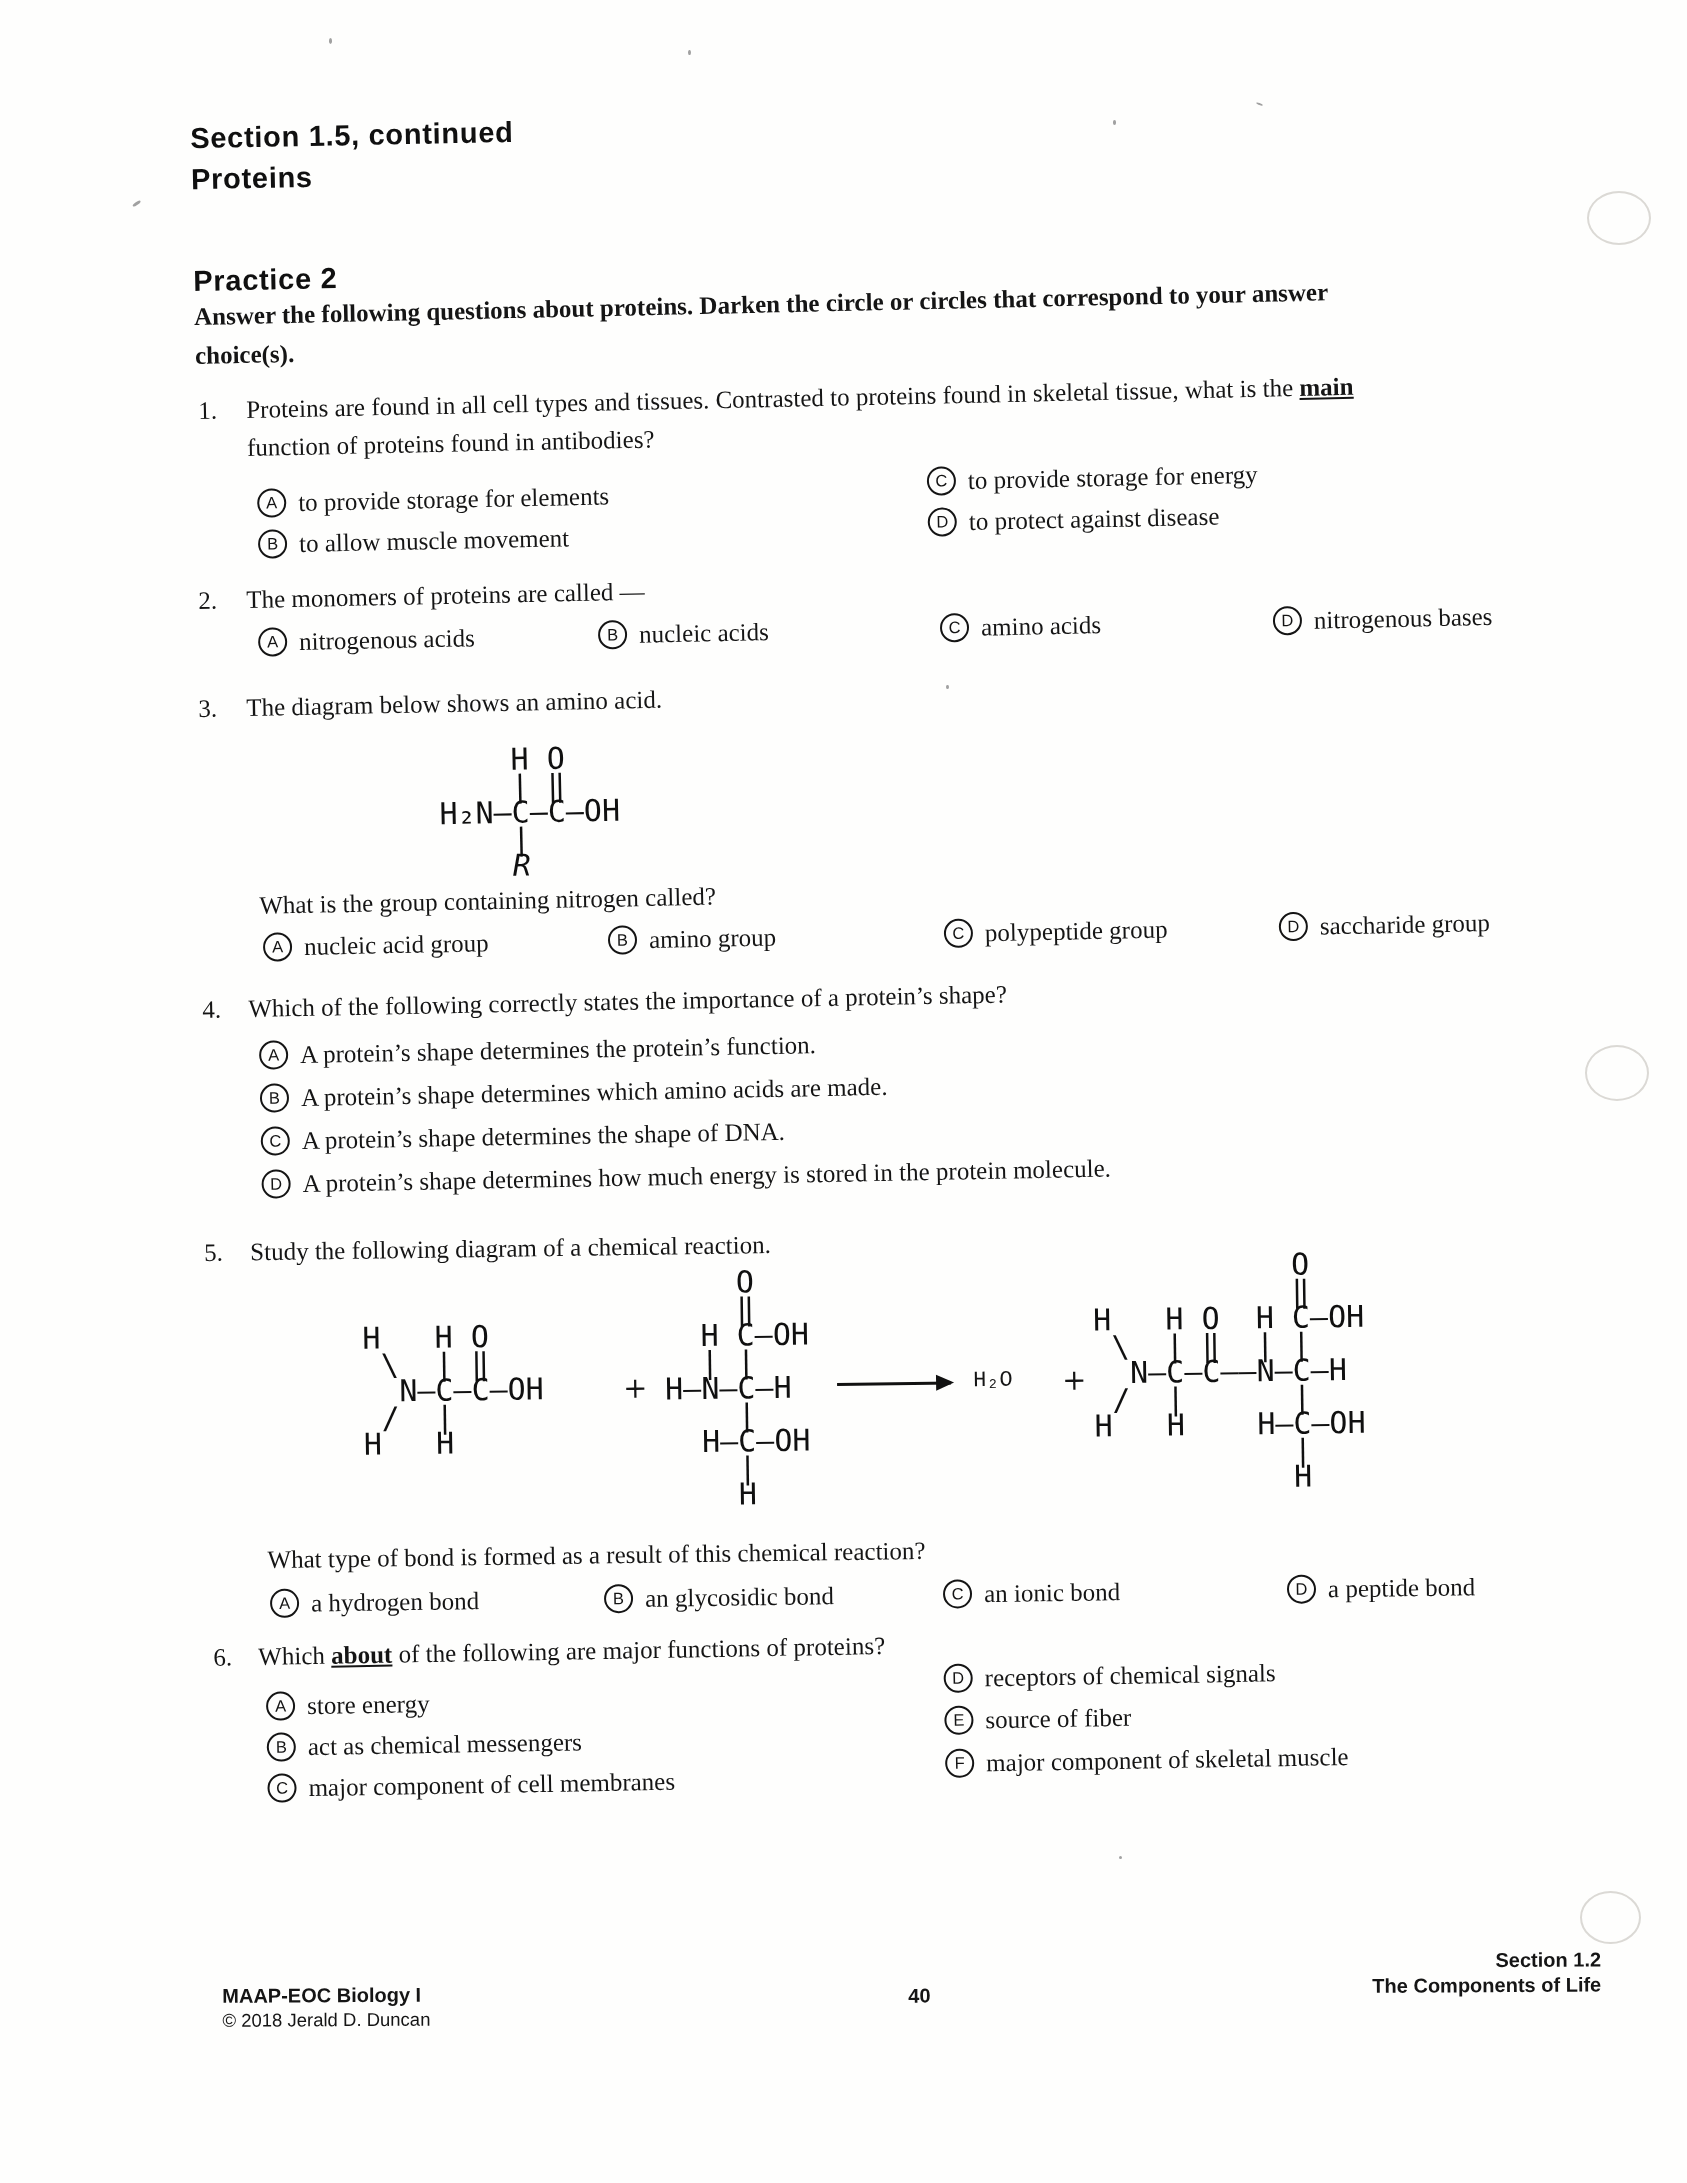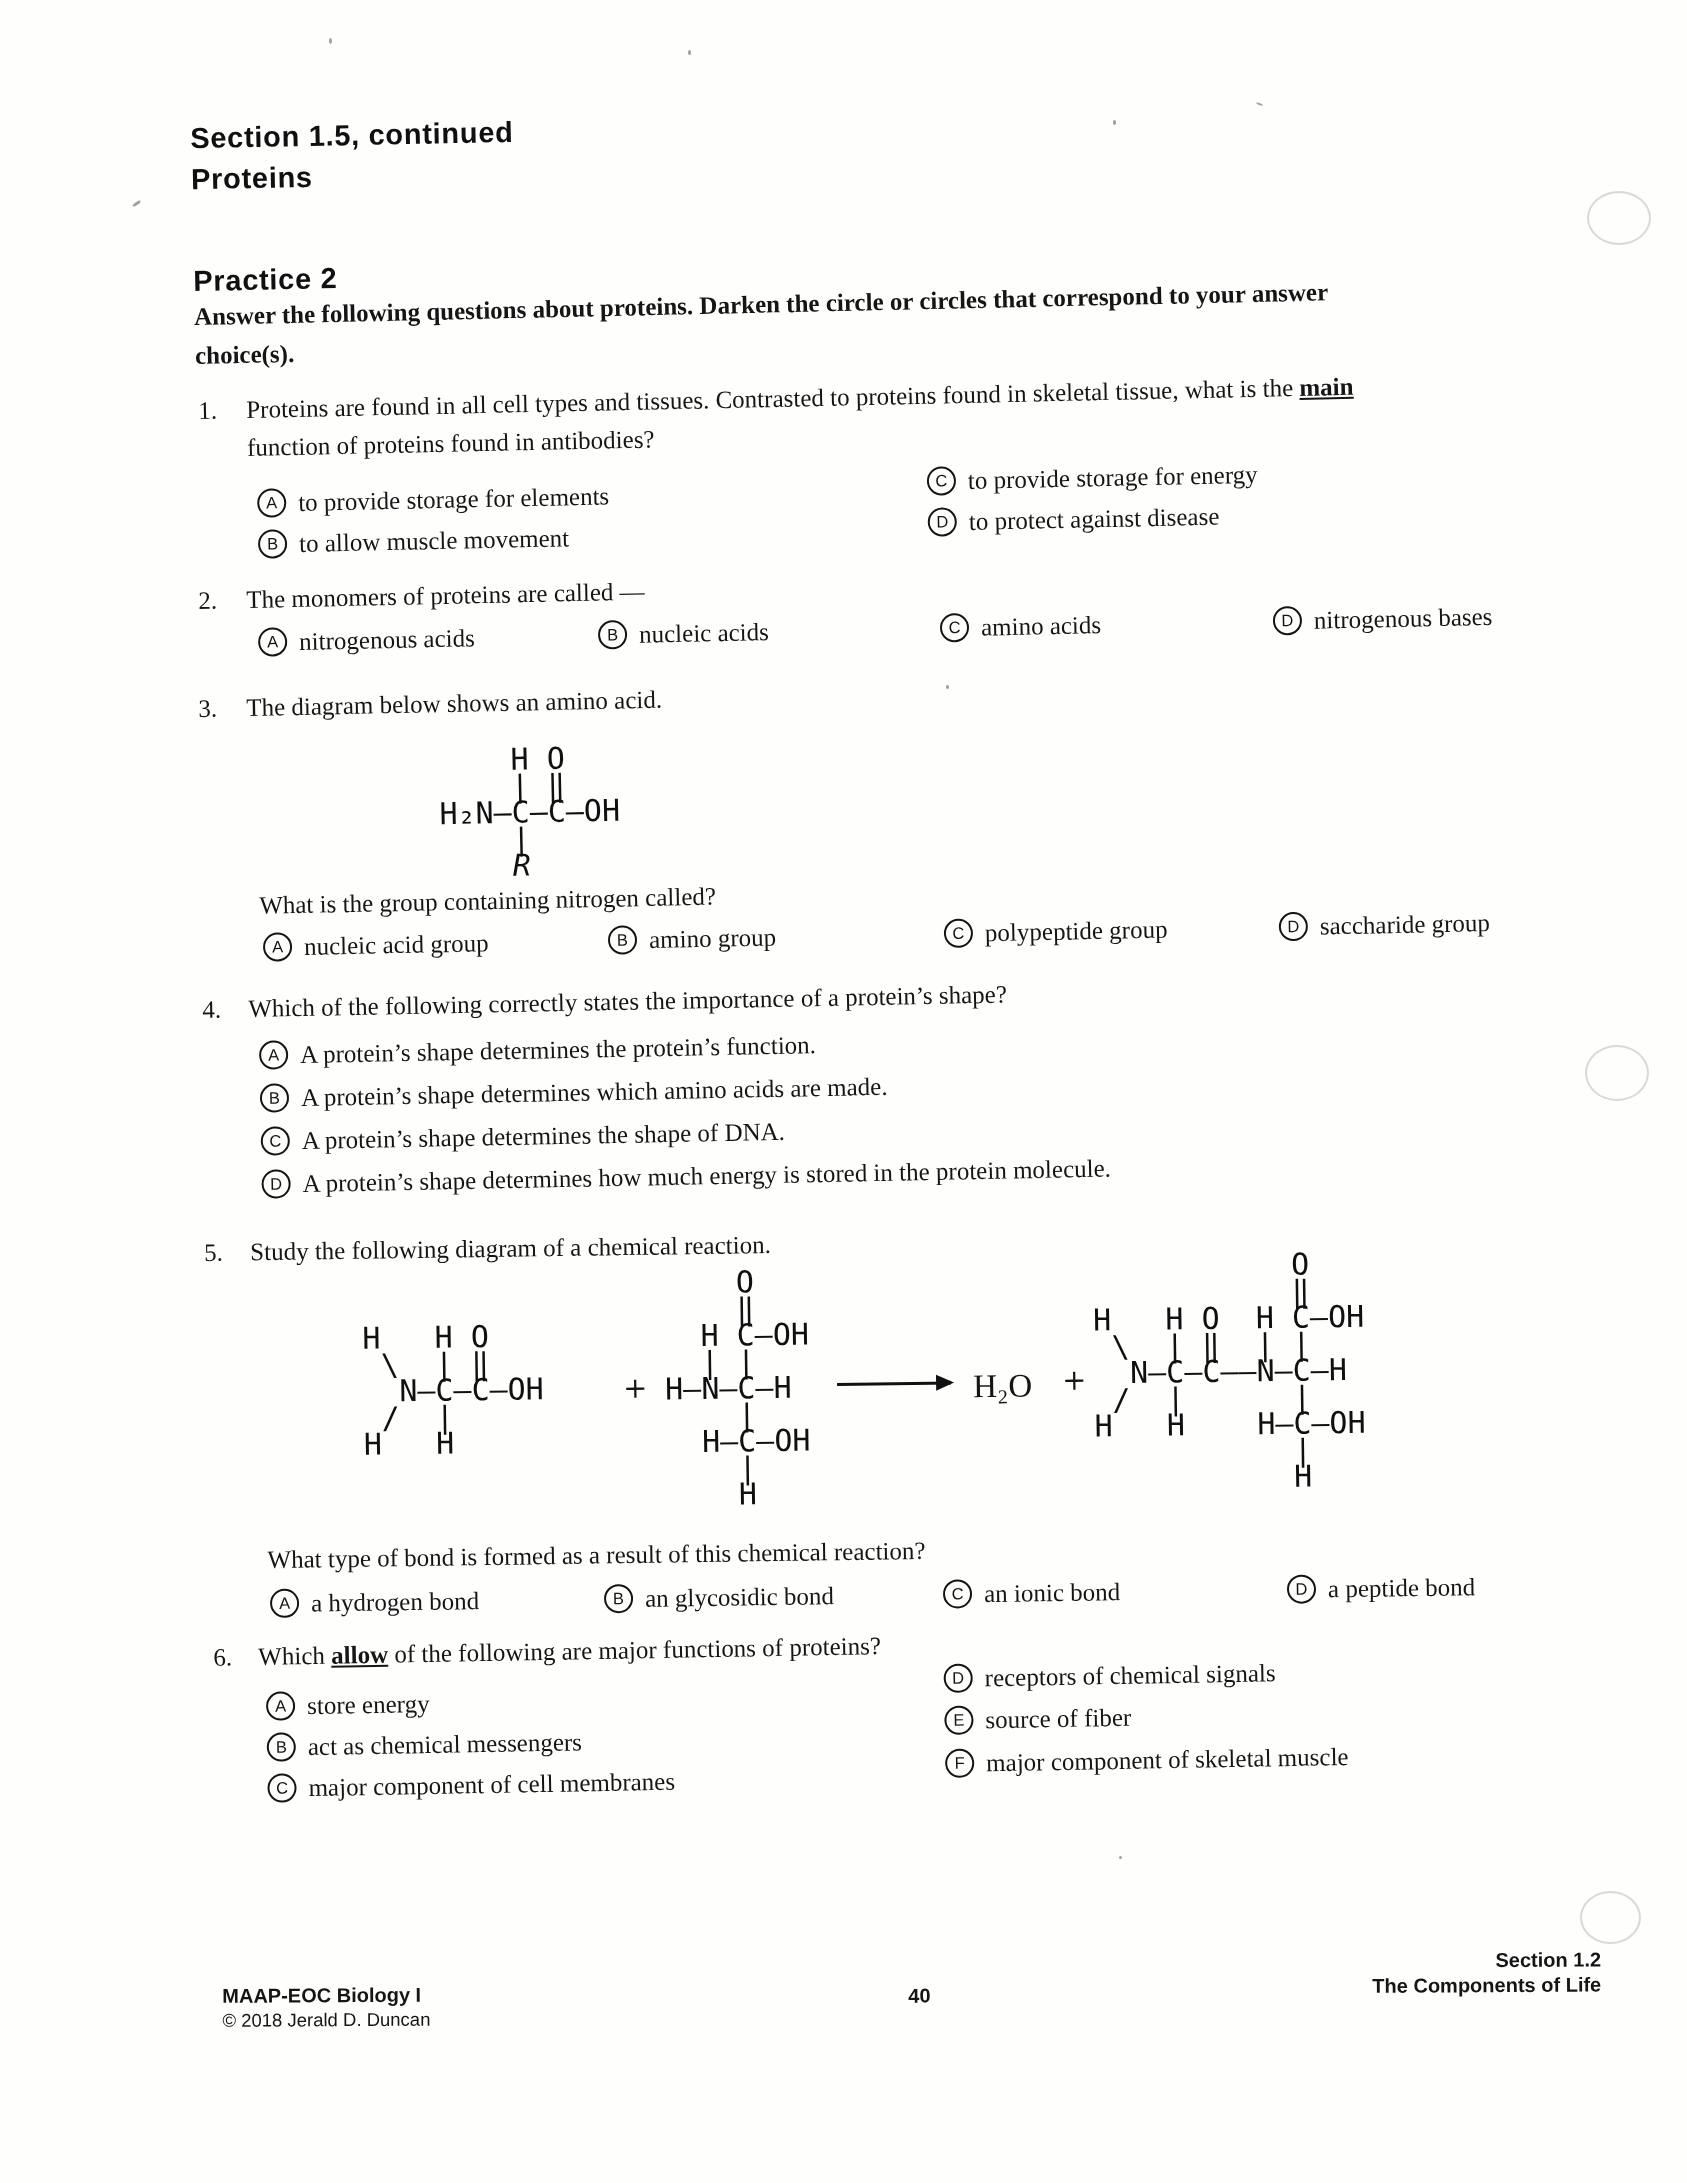--- a/index.html
+++ b/index.html
@@ -22,21 +22,21 @@
     border:2px solid #141414; border-radius:50%;
     display:inline-flex; align-items:center; justify-content:center;
     font-family:"Liberation Sans", sans-serif; font-size:16.5px; color:#141414;
     background:transparent;
   }
   .optlabel { font-size:25px; }
   .chem { font-family:"DejaVu Sans Mono", monospace; font-size:30px; line-height:26.5px; color:#101010; }
   .chem div { white-space:pre; }
   .chem .it { font-style:italic; }
   .plus { font-family:"DejaVu Serif", serif; font-size:29px; }
-  .water { font-family:Liberation Serif, serif; font-size:33px; }
+  .water { font-family:Liberation Mono, monospace; font-size:22px; }
   .arrow-line { display:block; width:114px; height:2.6px; background:#111; position:relative; }
   .arrow-line::after {
     content:""; position:absolute; right:-2.6px; top:-7.3px;
     border-left:18.5px solid #111; border-top:8.6px solid transparent; border-bottom:8.6px solid transparent;
   }
   .foot-b { font-family:"Liberation Sans", sans-serif; font-weight:bold; font-size:20px; }
   .foot-r { font-family:"Liberation Sans", sans-serif; font-size:18.5px; }
   .curl { position:absolute; border:2px solid #ccc9c3; border-radius:50%; opacity:.7; }
   .speck { position:absolute; background:#8a8a8a; border-radius:50%; opacity:.8; }
 </style>
@@ -214,21 +214,21 @@
       <span class="optlabel">an ionic bond</span>
     </div>
     <div class="abs opt" style="left:1282px; top:351px;">
       <span class="circle">D</span>
       <span class="optlabel">a peptide bond</span>
     </div>
   </div>
 
   <div class="blk" style="top:1644px; transform:rotate(-1.0deg);">
     <div class="abs serif qnum" style="left:213px; top:0;">6.</div>
-    <div class="abs serif" style="left:258px; top:0;"><span>Which </span><span class="bu">allow</span><span> of the following are major functions of proteins?</span></div>
+    <div class="abs serif" style="left:258px; top:0;"><span>Which </span><span class="bu">about</span><span> of the following are major functions of proteins?</span></div>
     <div class="abs opt" style="left:265px; top:49px;">
       <span class="circle">A</span>
       <span class="optlabel">store energy</span>
     </div>
     <div class="abs opt" style="left:265px; top:90px;">
       <span class="circle">B</span>
       <span class="optlabel">act as chemical messengers</span>
     </div>
     <div class="abs opt" style="left:265px; top:131px;">
       <span class="circle">C</span>

